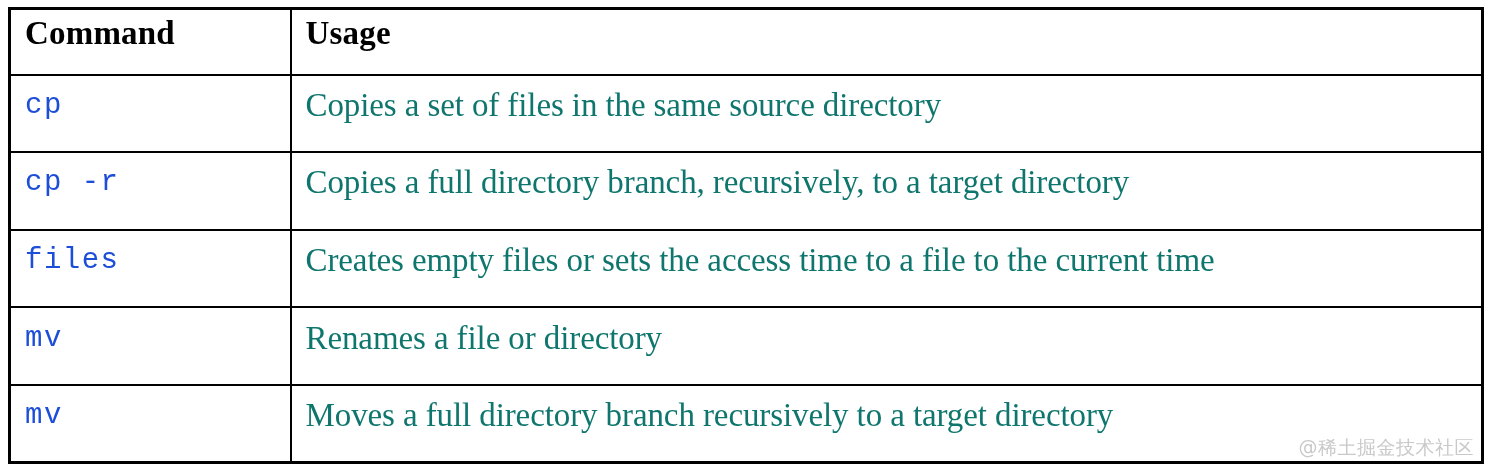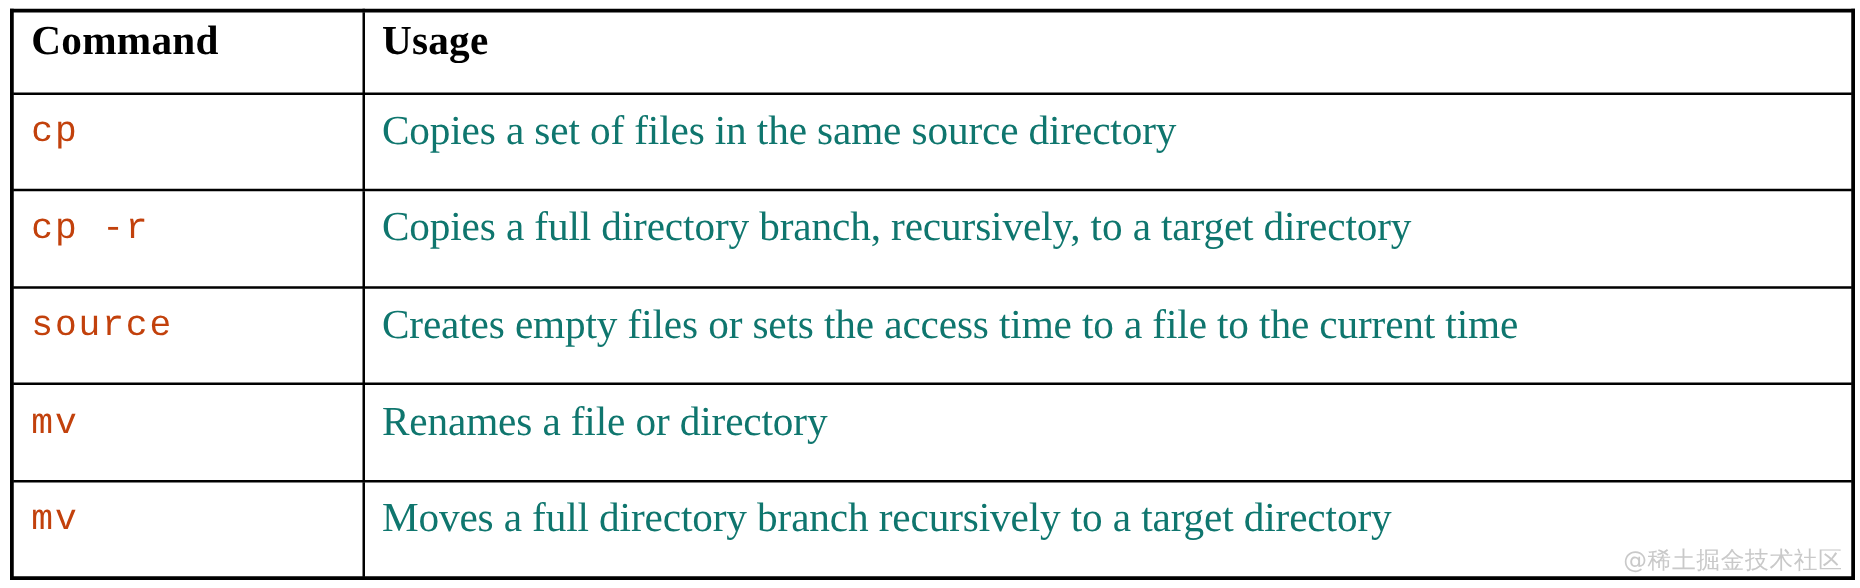--- a/index.html
+++ b/index.html
@@ -56,21 +56,21 @@
     font-family: "Liberation Serif", "DejaVu Serif", serif;
     letter-spacing: 0.2px;
     height: 55px;
   }
 
   .cmd-cell {
     font-family: "Liberation Mono", "DejaVu Sans Mono", monospace;
     font-size: 29px;
     font-weight: normal;
     letter-spacing: 1.5px;
-    color: #c2410c;
+    color: #1d4ed8;
   }
 
   .usage-cell {
     font-family: "Liberation Serif", "DejaVu Serif", serif;
     font-size: 33px;
     font-weight: normal;
     color: #0f766e;
     padding-left: 16px;
     letter-spacing: -0.1px;
   }
@@ -107,21 +107,21 @@
     <tbody>
       <tr>
         <td class="cmd-cell">cp</td>
         <td class="usage-cell">Copies a set of files in the same source directory</td>
       </tr>
       <tr>
         <td class="cmd-cell">cp  -r</td>
         <td class="usage-cell">Copies a full directory branch, recursively, to a target directory</td>
       </tr>
       <tr>
-        <td class="cmd-cell">source</td>
+        <td class="cmd-cell">files</td>
         <td class="usage-cell">Creates empty files or sets the access time to a file to the current time</td>
       </tr>
       <tr>
         <td class="cmd-cell">mv</td>
         <td class="usage-cell">Renames a file or directory</td>
       </tr>
       <tr>
         <td class="cmd-cell">mv</td>
         <td class="usage-cell">Moves a full directory branch recursively to a target directory</td>
       </tr>

